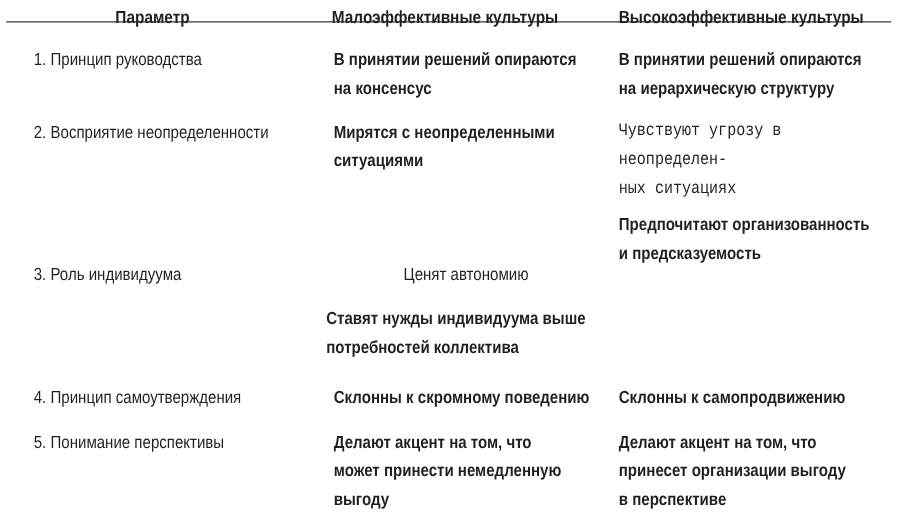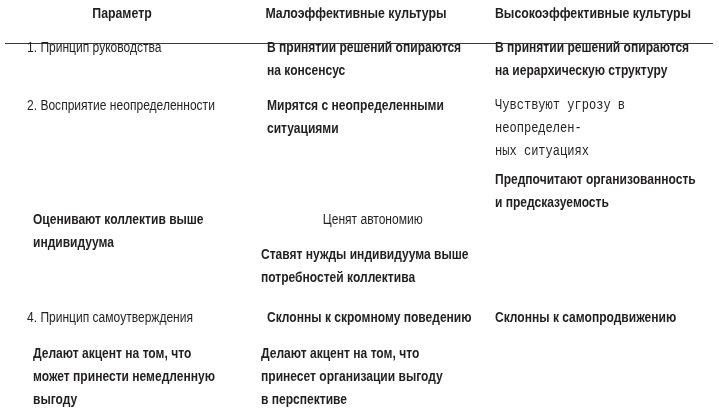--- a/index.html
+++ b/index.html
@@ -16,21 +16,21 @@
       position: relative;
     }
     .table {
       position: absolute;
       left: 5px;
       top: 0;
       width: 708px;
     }
     .header {
       display: flex;
-      height: 44px;
+      height: 18px;
       border-bottom: 1.5px solid #3a3a3a;
       box-sizing: border-box;
     }
     .header .cell {
       font-weight: bold;
       font-size: 14px;
       line-height: 18px;
       padding-top: 4px;
       text-align: center;
       transform: scaleX(0.88);
@@ -98,23 +98,22 @@
     </div>
     <div class="cell c3">
       <div class="para" style="height:46px;font-family:Liberation Mono, monospace;"><span class="txt">Чувствуют угрозу в неопределен-
 ных ситуациях</span></div>
       <div class="para" style="margin-top:28px;"><span class="txt">Предпочитают организованность
 и предсказуемость</span></div>
     </div>
   </div>
 
   <div class="row" style="top:208px;">
-    <div class="cell c2">
-      <div class="para"><span class="txt">Оценивают коллектив выше
-индивидуума</span></div>
+    <div class="cell c1">
+      <span class="txt">3. Роль индивидуума</span>
     </div>
     <div class="cell c3">
       <div class="para" style="height:23px;text-align:center;"><span class="txt">Ценят автономию</span></div>
       <div class="para" style="margin-top:12px;"><span class="txt">Ставят нужды индивидуума выше
 потребностей коллектива</span></div>
     </div>
   </div>
 
   <div class="row" style="top:306px;">
     <div class="cell c1">
@@ -122,20 +121,23 @@
     </div>
     <div class="cell c2">
       <div class="para"><span class="txt">Склонны к скромному поведению</span></div>
     </div>
     <div class="cell c3">
       <div class="para"><span class="txt">Склонны к самопродвижению</span></div>
     </div>
   </div>
 
   <div class="row" style="top:342px;">
+    <div class="cell c1">
+      <span class="txt">5. Понимание перспективы</span>
+    </div>
     <div class="cell c2">
       <div class="para"><span class="txt">Делают акцент на том, что
 может принести немедленную
 выгоду</span></div>
     </div>
     <div class="cell c3">
       <div class="para"><span class="txt">Делают акцент на том, что
 принесет организации выгоду
 в перспективе</span></div>
     </div>

